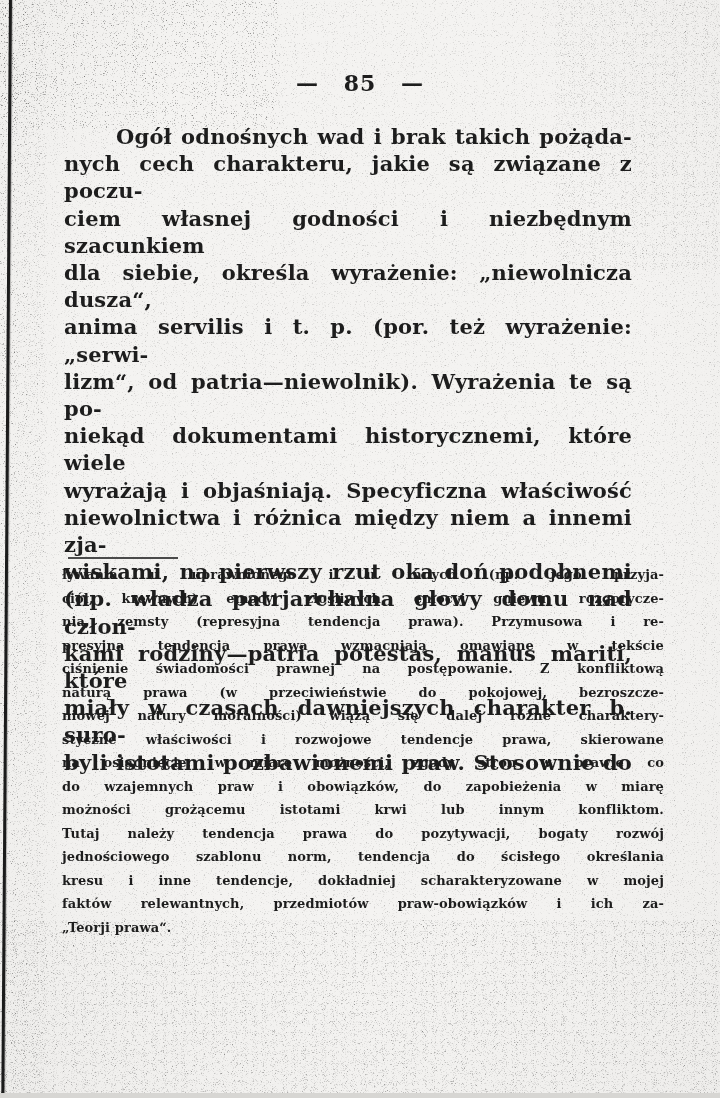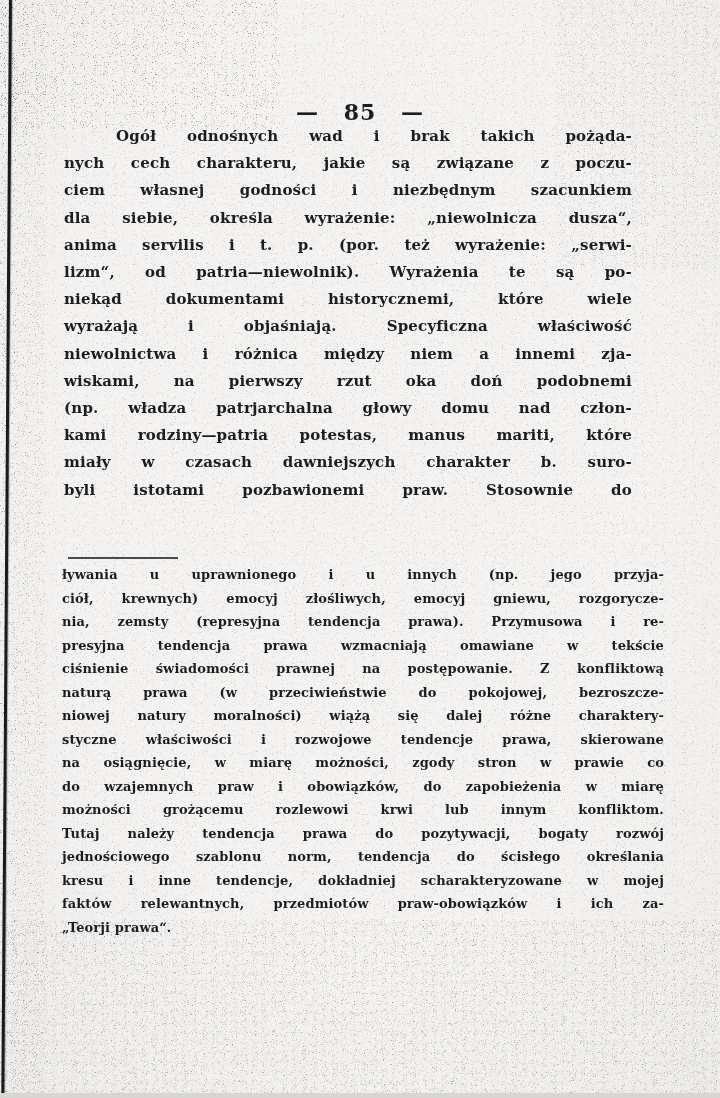--- a/index.html
+++ b/index.html
@@ -36,28 +36,27 @@
   .page-number {
     position: absolute;
     top: 70px;
     left: 0;
     width: 100%;
     text-align: center;
     font-size: 22px;
     font-weight: bold;
     word-spacing: 16px;
     letter-spacing: 1px;
-    margin-top: 29px;
   }
   .body-text {
     position: absolute;
     left: 64px;
     top: 123px;
     width: 568px;
-    font-size: 15px;
+    font-size: 21px;
     line-height: 27.2px;
     font-weight: bold;
     letter-spacing: 0.2px;
   }
   .body-text .line {
     text-align: justify;
     text-align-last: justify;
   }
   .body-text .line:first-child {
     text-indent: 52px;
@@ -142,21 +141,21 @@
       <div class="line">ływania u uprawnionego i u innych (np. jego przyja-</div>
       <div class="line">ciół, krewnych) emocyj złośliwych, emocyj gniewu, rozgorycze-</div>
       <div class="line">nia, zemsty (represyjna tendencja prawa). Przymusowa i re-</div>
       <div class="line">presyjna tendencja prawa wzmacniają omawiane w tekście</div>
       <div class="line">ciśnienie świadomości prawnej na postępowanie. Z konfliktową</div>
       <div class="line">naturą prawa (w przeciwieństwie do pokojowej, bezroszcze-</div>
       <div class="line">niowej natury moralności) wiążą się dalej różne charaktery-</div>
       <div class="line">styczne właściwości i rozwojowe tendencje prawa, skierowane</div>
       <div class="line">na osiągnięcie, w miarę możności, zgody stron w prawie co</div>
       <div class="line">do wzajemnych praw i obowiązków, do zapobieżenia w miarę</div>
-      <div class="line">możności grożącemu rozlewowi krwi lub innym konfliktom.</div>
+      <div class="line">możności grożącemu istotami krwi lub innym konfliktom.</div>
       <div class="line">Tutaj należy tendencja prawa do pozytywacji, bogaty rozwój</div>
       <div class="line">jednościowego szablonu norm, tendencja do ścisłego określania</div>
       <div class="line">kresu i inne tendencje, dokładniej scharakteryzowane w mojej</div>
       <div class="line">faktów relewantnych, przedmiotów praw-obowiązków i ich za-</div>
       <div class="line">„Teorji prawa“.</div>
     </div>
 
   <div class="bottom-edge"></div>
 
 </div>

